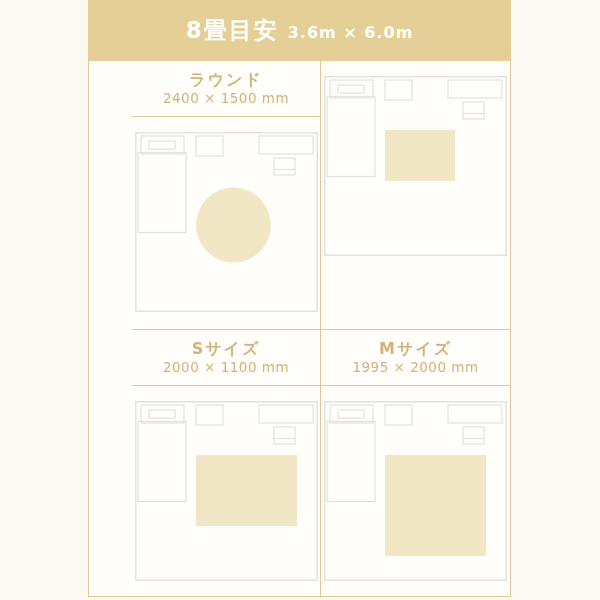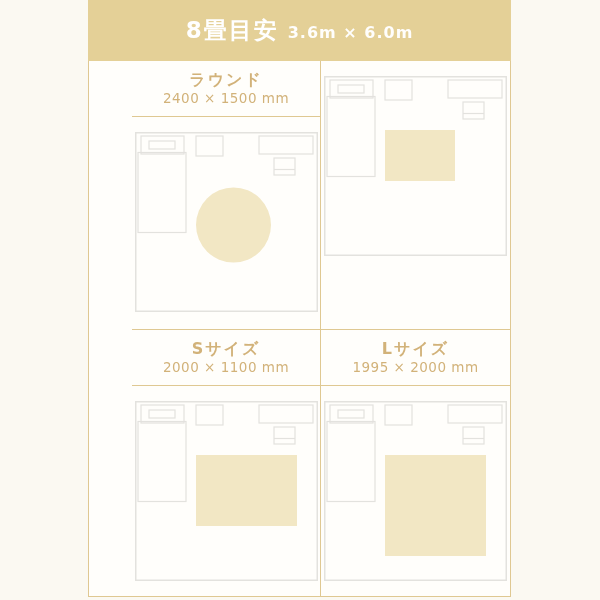--- a/index.html
+++ b/index.html
@@ -156,21 +156,21 @@
             <rect x="124" y="4" width="54" height="18" fill="none" stroke="#e3e2de" stroke-width="1.2"></rect>
             <rect x="139" y="26" width="21" height="17" fill="none" stroke="#e3e2de" stroke-width="1.2"></rect>
             <line x1="139" y1="37.5" x2="160" y2="37.5" stroke="#e3e2de" stroke-width="1.2"></line>
             <rect x="61" y="54" width="101" height="71" fill="#f2e7c4"></rect>
           </svg>
       </div>
     </div>
 
     <div class="cell">
       <div class="cell-header">
-        <div class="cell-label">Lサイズ</div>
+        <div class="cell-label">Mサイズ</div>
         <div class="cell-size">1995 × 2000 mm</div>
       </div>
       <div class="diagram">
         <svg width="183" height="180" viewBox="0 0 183 180">
             <rect x="0.75" y="0.75" width="181.5" height="178.5" fill="none" stroke="#e3e2de" stroke-width="1.5"></rect>
             <rect x="3" y="20.5" width="48" height="80" fill="none" stroke="#e3e2de" stroke-width="1.2"></rect>
             <rect x="6" y="4" width="43" height="18" fill="none" stroke="#e3e2de" stroke-width="1.2"></rect>
             <rect x="14" y="9" width="26" height="8" fill="none" stroke="#e3e2de" stroke-width="1.2"></rect>
             <rect x="61" y="4" width="27" height="20" fill="none" stroke="#e3e2de" stroke-width="1.2"></rect>
             <rect x="124" y="4" width="54" height="18" fill="none" stroke="#e3e2de" stroke-width="1.2"></rect>

